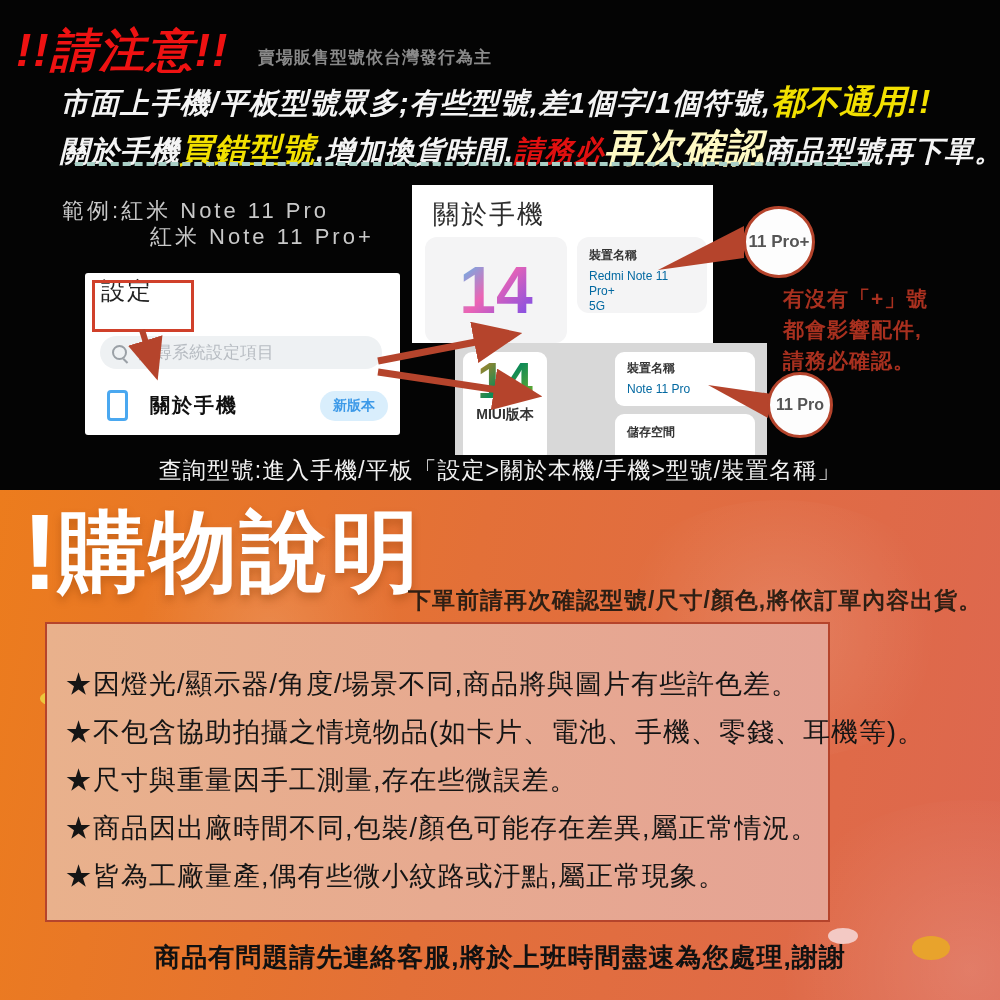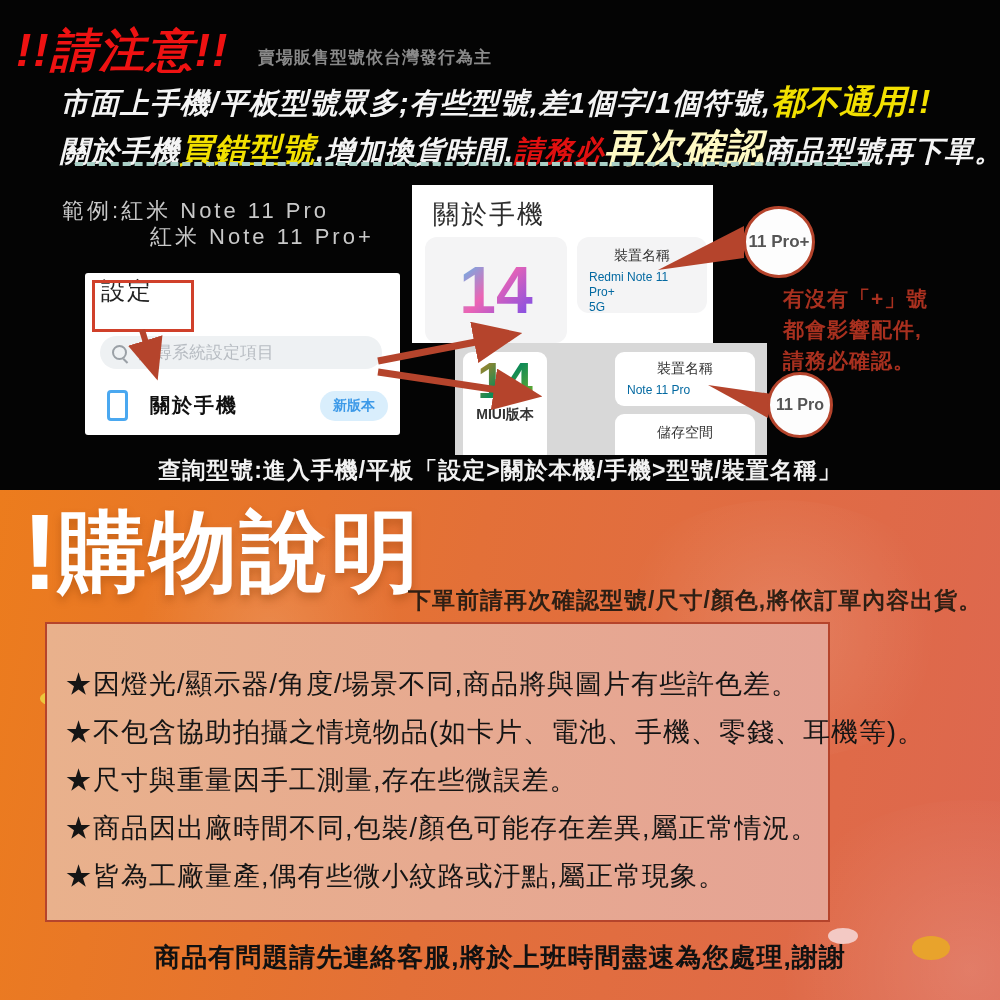--- a/index.html
+++ b/index.html
@@ -41,41 +41,41 @@
 
   
   .about-card1{left:412px;top:185px;width:301px;height:158px;background:#fff;overflow:hidden;}
   .ac1-title{left:21px;top:12px;font-size:26px;color:#2c2c2c;letter-spacing:2px;}
   .tile{background:#f4f4f5;border-radius:12px;}
   .ac1-logo-tile{left:13px;top:52px;width:142px;height:106px;display:flex;align-items:center;justify-content:center;}
   .miui-logo{font-weight:900;background:linear-gradient(135deg,#4fc3f0 5%,#ec64b4 45%,#7e4fe6 90%);
     -webkit-background-clip:text;background-clip:text;color:transparent;}
   .miui-logo-1{font-size:66px;}
   .ac1-dev-tile{left:165px;top:52px;width:130px;height:76px;padding:10px 12px;box-sizing:border-box;}
-  .dev-label{font-size:14px;font-weight:400;color:#333;text-align:center;}
+  .dev-label{font-size:12px;font-weight:700;color:#333;}
   .dev-value{font-size:12px;color:#0369a1;margin-top:5px;line-height:15px;}
 
   
   .about-card2{left:455px;top:343px;width:312px;height:112px;background:#d8d8d8;overflow:hidden;}
   .tile-w{background:#fff;border-radius:9px;position:absolute;}
   .ac2-logo-tile{left:8px;top:9px;width:84px;height:110px;text-align:center;}
   .miui-logo-2{font-size:50px;background:linear-gradient(135deg,#e0821a 10%,#0e8a56 50%,#8ab81e 90%);
     -webkit-background-clip:text;background-clip:text;color:transparent;font-weight:900;}
   .ac2-caption{font-size:14px;font-weight:700;color:#333;margin-top:-4px;}
   .ac2-dev-tile{left:160px;top:9px;width:140px;height:54px;padding:8px 12px;box-sizing:border-box;}
   .ac2-storage-tile{left:160px;top:71px;width:140px;height:50px;padding:10px 12px;box-sizing:border-box;}
 
   
   .callout{border-radius:50%;background:#fdfdfd;border:3px solid #b5442c;display:flex;
     align-items:center;justify-content:center;color:#555;font-weight:600;}
   .callout-plus{left:743px;top:206px;width:66px;height:66px;font-size:17px;}
   .callout-noplus{left:767px;top:372px;width:60px;height:60px;font-size:16px;}
   .warning{left:783px;top:283px;font-size:21px;font-weight:700;color:#a8301f;line-height:31px;
     letter-spacing:1px;}
-  .query-line{left:0;top:455px;width:1000px;text-align:center;font-size:23px;font-weight:700;
+  .query-line{left:0;top:455px;width:1000px;text-align:center;font-size:23px;font-weight:400;
     color:#f2f2f2;letter-spacing:1px;}
 
   
   .orange-sec{left:0;top:490px;width:1000px;height:510px;
     background:linear-gradient(100deg,#ec7c1d 0%,#e37038 45%,#dd6750 100%);}
   .glow{border-radius:50%;background:radial-gradient(circle,rgba(255,255,255,.14),rgba(255,255,255,0) 70%);}
   .shop-head{left:22px;top:497px;display:flex;align-items:flex-start;}
   .bang{font-size:108px;font-weight:900;color:#fff;line-height:110px;}
   .shop-title{font-size:88px;font-weight:900;color:#fff;letter-spacing:3px;line-height:110px;
     text-shadow:0 5px 8px rgba(130,55,0,.35);}

